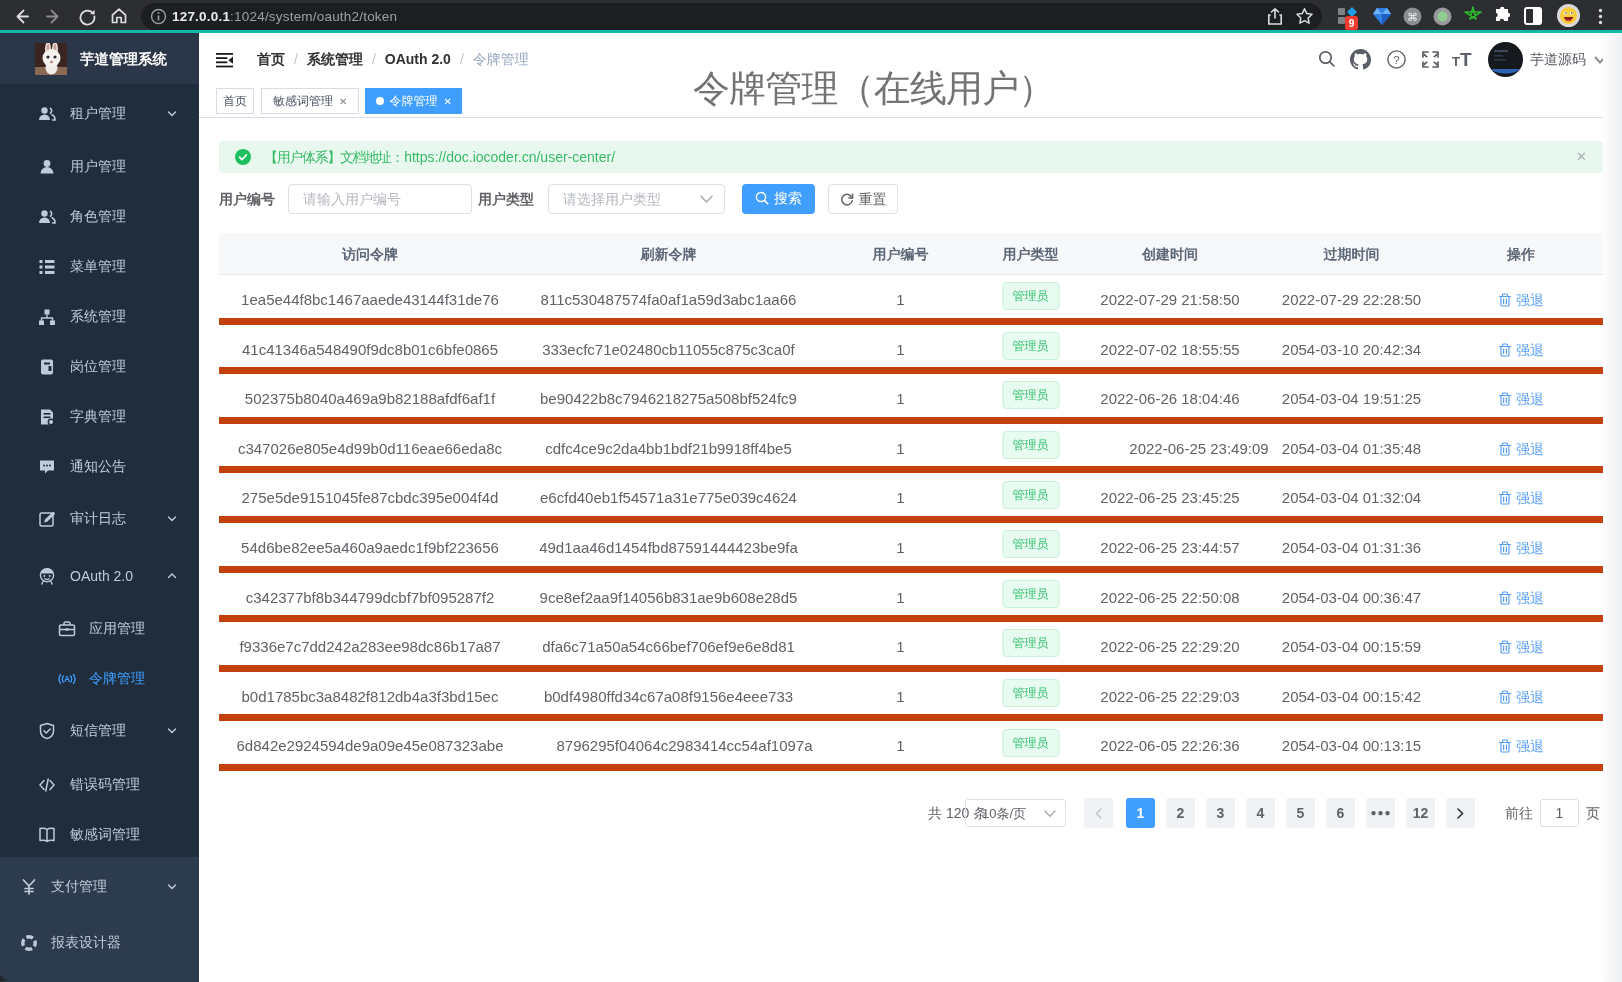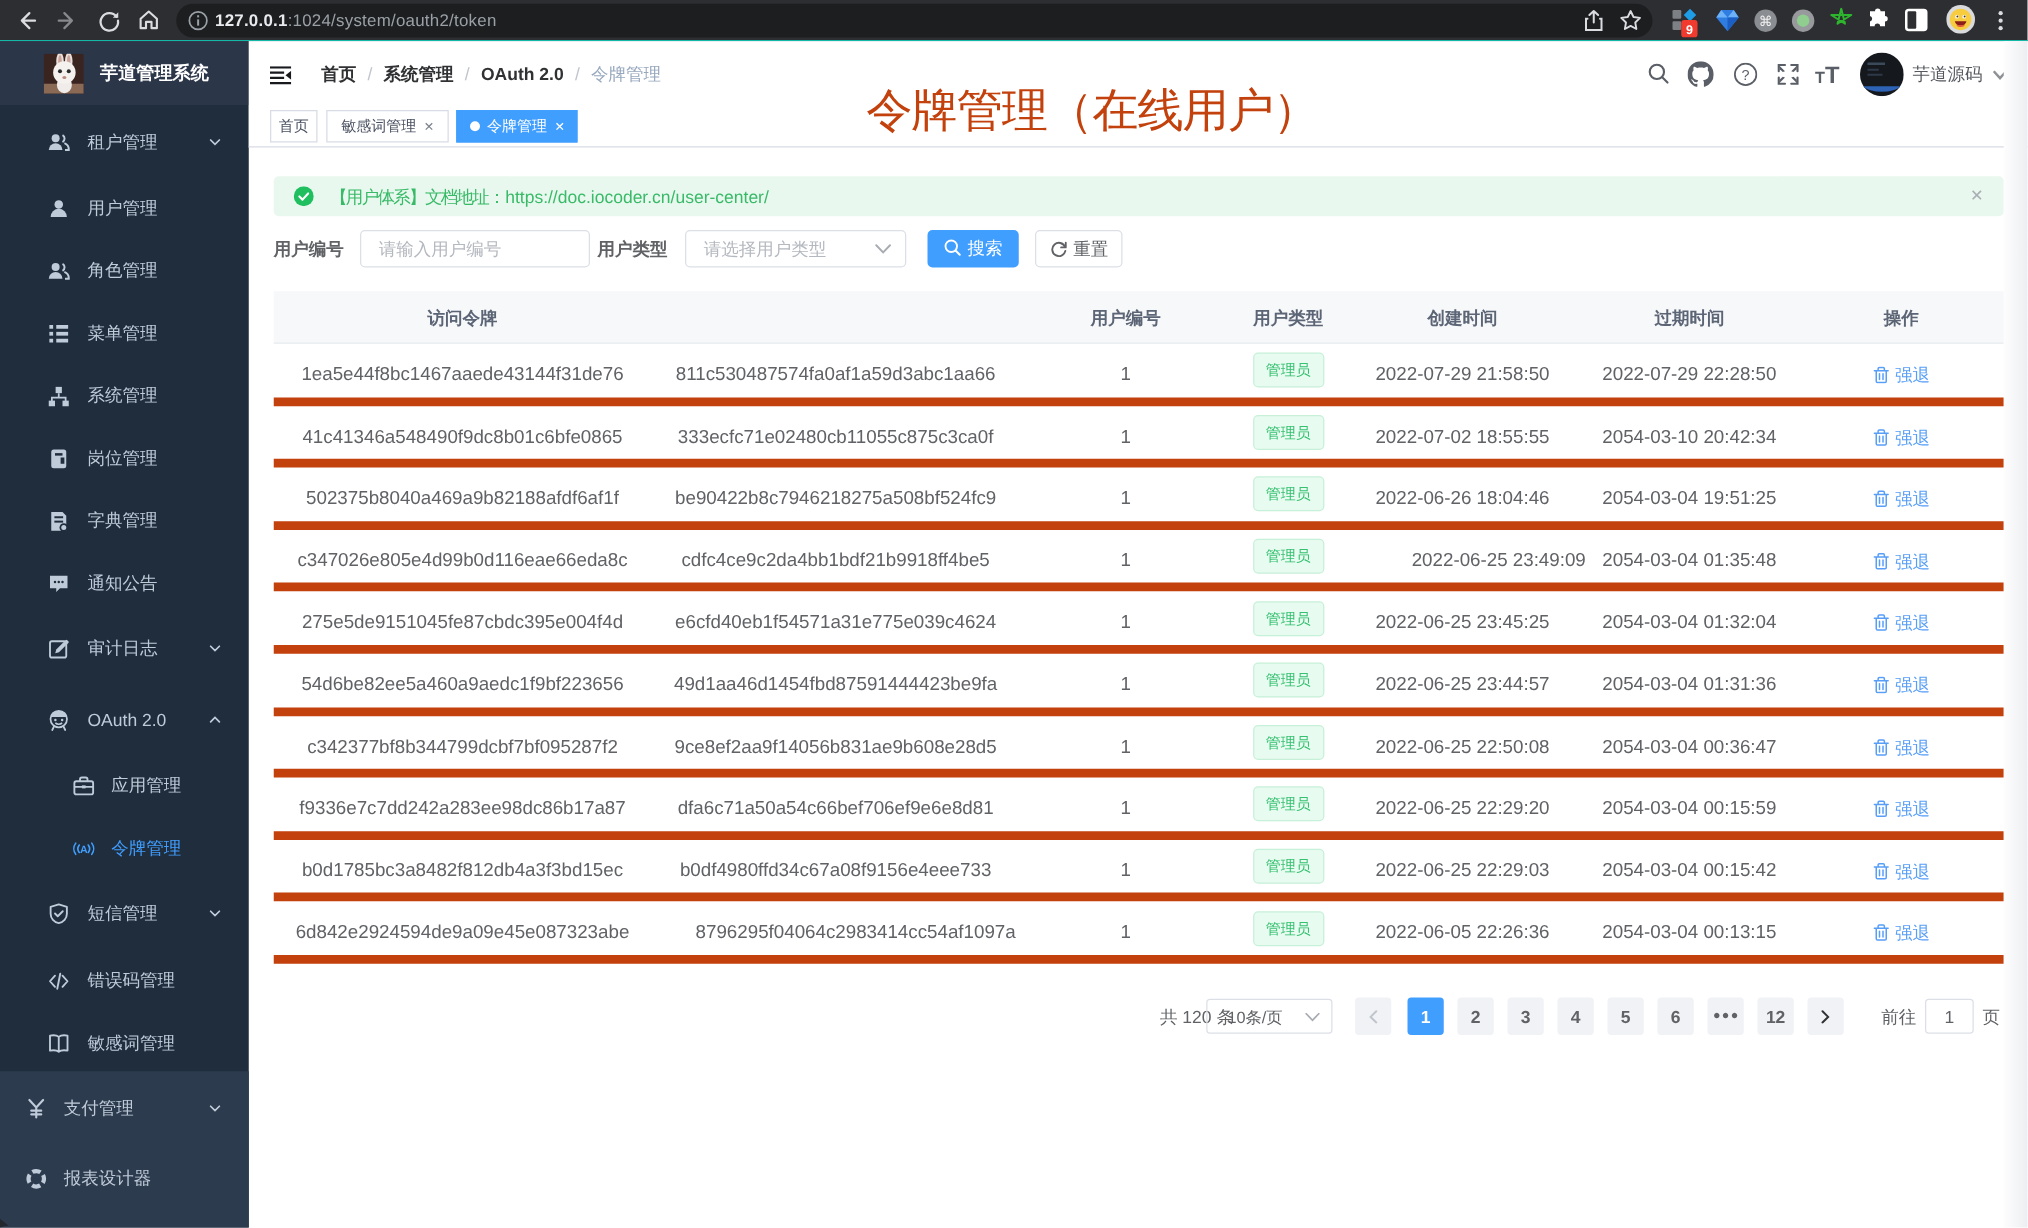--- a/index.html
+++ b/index.html
@@ -1,20 +1,20 @@
 <!DOCTYPE html>
 <html><head>
 <meta charset="utf-8">
 <style>
 * { margin:0; padding:0; box-sizing:border-box; -webkit-font-smoothing:antialiased; }
 html,body { width:1622px; height:982px; overflow:hidden; background:#fff;
   font-family:"Liberation Sans", sans-serif; }
 
 
-#chrome { position:absolute; left:0; top:0; width:1622px; height:33px; background:#2d2e31; border-bottom:1px solid #14b8a6; }
+#chrome { position:absolute; left:0; top:0; width:1622px; height:33px; background:#2d2e31; border-bottom:3px solid #14b8a6; }
 #chrome svg { position:absolute; }
 #pill { position:absolute; left:141px; top:3px; width:1181px; height:27px; border-radius:13.5px; background:#1d1e20; }
 #urltext { position:absolute; left:172px; top:0; height:33px; line-height:34px; font-size:13.5px; color:#e8eaed; letter-spacing:0.2px; }
 #urltext .gray { color:#9aa0a6; }
 
 
 #sidebar { position:absolute; left:0; top:33px; width:199px; height:949px; background:#1f2d3d; }
 #logobar { position:absolute; left:0; top:0; width:199px; height:51px; background:#2b3649; }
 #logobar .title { position:absolute; left:80px; top:0; height:51px; line-height:53px; color:#fff; font-size:14.5px; font-weight:600; white-space:nowrap; }
 #sidebottom { position:absolute; left:0; top:824px; width:199px; height:125px; background:#2d3b4e; }
@@ -37,21 +37,21 @@
 #hicons svg { position:absolute; top:0; }
 
 
 #tabsrow { position:absolute; left:199px; top:84px; width:1423px; height:34px; background:#fff; border-bottom:1px solid #d8dce5; }
 .tab { position:absolute; top:4px; height:26px; line-height:24px; border:1px solid #d8dce5; background:#fff; color:#495060; font-size:12px; padding:0 8px; white-space:nowrap; }
 .tab .x { display:inline-block; margin-left:6px; color:#7d838c; font-size:10px; }
 .tab.on { background:#409eff; border-color:#409eff; color:#fff; }
 .tab.on .x { color:#fff; }
 .tab.on .dot { display:inline-block; width:8px; height:8px; border-radius:50%; background:#fff; margin-right:6px; position:relative; top:0px; }
 
-#redtitle { position:absolute; left:693px; top:64px; font-size:37px; color:#c2410c; white-space:nowrap; letter-spacing:-0.85px; font-weight:500; }
+#redtitle { position:absolute; left:693px; top:64px; font-size:37px; color:#737373; white-space:nowrap; letter-spacing:-0.85px; font-weight:500; }
 
 
 #alert { position:absolute; left:219px; top:141px; width:1384px; height:32px; background:#e9f8ee; border-radius:4px; }
 #alert .atext { position:absolute; left:45px; top:0; height:32px; line-height:33px; font-size:14px; color:#38ba68; white-space:nowrap; }
 #alert .aclose { position:absolute; right:16px; top:0; height:32px; line-height:32px; color:#abaeb5; font-size:13px; }
 
 .flabel { position:absolute; top:183px; height:32px; line-height:33px; font-size:14px; font-weight:700; color:#606266; }
 .fbox { position:absolute; top:184px; height:30px; background:#fff; border:1px solid #dcdfe6; border-radius:4px; }
 .fbox .ph { position:absolute; left:14px; top:0; height:28px; line-height:29px; font-size:14px; color:#b4b8bf; white-space:nowrap; }
 .btn { position:absolute; top:184px; height:30px; border-radius:4px; font-size:14px; line-height:28px; text-align:center; }
@@ -415,20 +415,21 @@
         <circle cx="6" cy="6" r="4.6" stroke="#fff" stroke-width="1.5" fill="none"></circle>
         <path d="M9.4 9.4 L12.8 12.8" stroke="#fff" stroke-width="1.5" stroke-linecap="round"></path>
       </svg>搜索</div>
   <div class="btn" id="btnreset"><svg style="vertical-align:-2px;margin-right:5px" width="14" height="14" viewBox="0 0 14 14">
         <path d="M12 5.5 A5.3 5.3 0 1 0 12.3 8.7" stroke="#606266" stroke-width="1.5" fill="none" stroke-linecap="round"></path>
         <path d="M12.6 2.2 V5.9 H8.9" stroke="#606266" stroke-width="1.5" fill="none" stroke-linecap="round" stroke-linejoin="round"></path>
       </svg>重置</div>
 
   <div id="thead">
     <div class="hcell" style="left:0;width:302px">访问令牌</div>
+    <div class="hcell" style="left:302px;width:295px">刷新令牌</div>
     <div class="hcell" style="left:597px;width:169px">用户编号</div>
     <div class="hcell" style="left:766px;width:91px">用户类型</div>
     <div class="hcell" style="left:857px;width:188px">创建时间</div>
     <div class="hcell" style="left:1045px;width:175px">过期时间</div>
     <div class="hcell" style="left:1220px;width:164px">操作</div>
   </div>
   <div id="tbody">
     <div class="trow">
       <div class="tcell" style="left:0;width:302px">1ea5e44f8bc1467aaede43144f31de76</div>
       <div class="tcell" style="left:302px;width:295px">811c530487574fa0af1a59d3abc1aa66</div>

